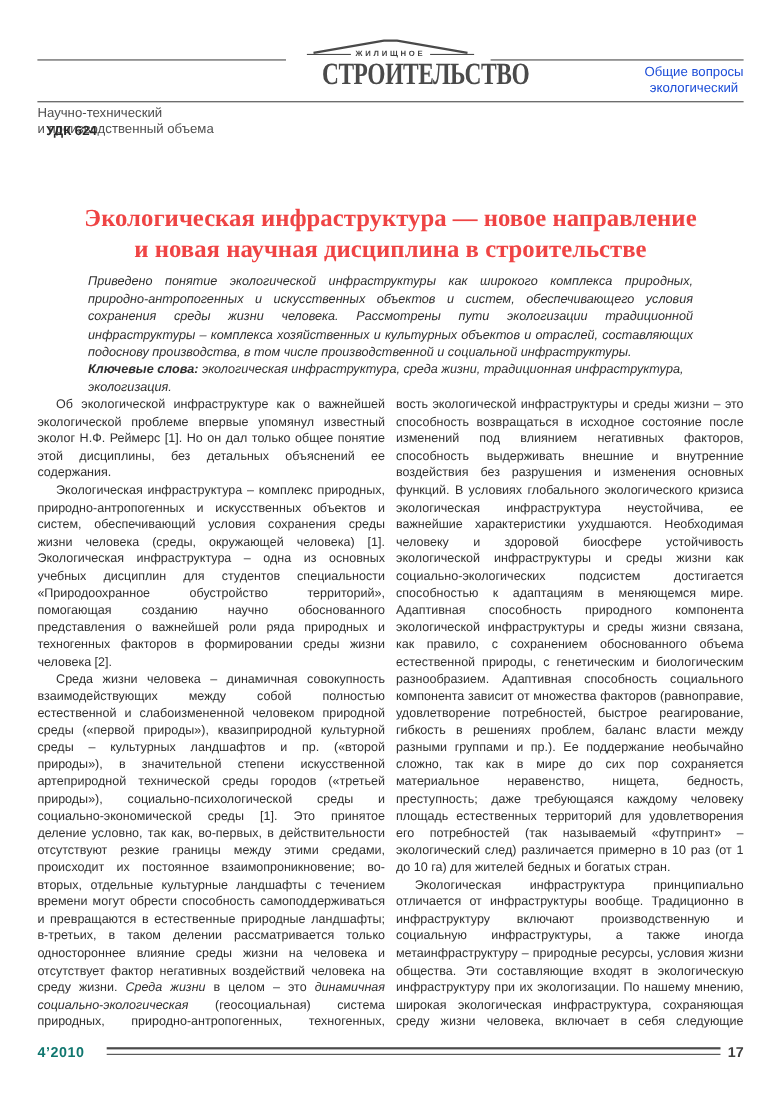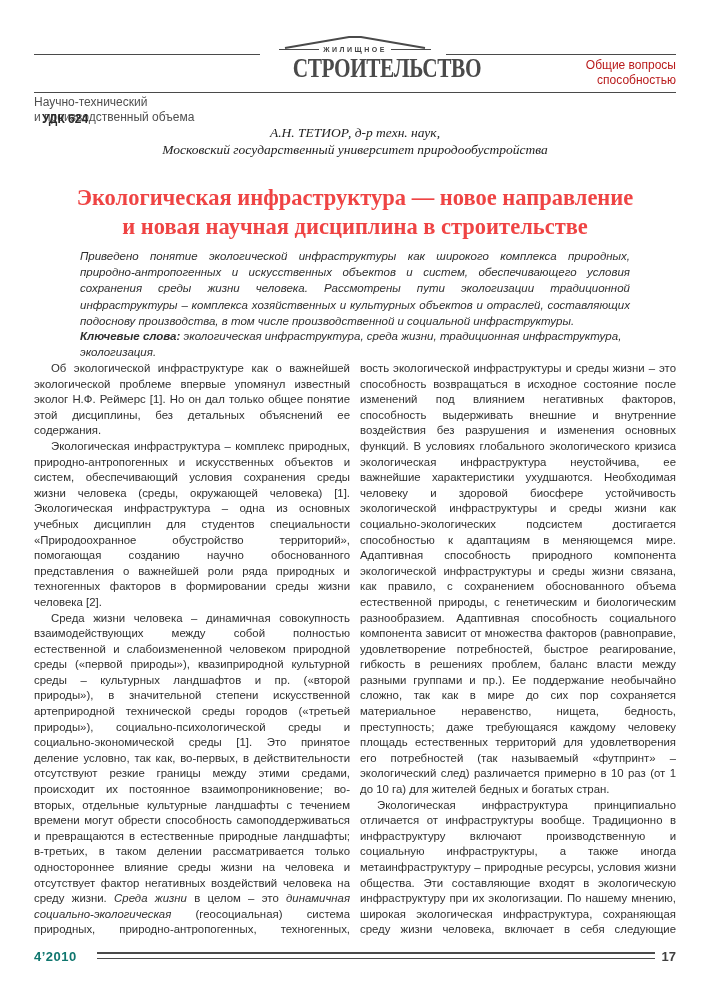--- a/index.html
+++ b/index.html
@@ -10,21 +10,21 @@
     font-family:"Liberation Sans", sans-serif;
     color:#2f2f2f;
     overflow:hidden;
   }
   
   .hrule{position:absolute;height:1px;background:#4a4a4a;}
   .rule-top-left{left:34px;top:54px;width:226px;}
   .rule-top-right{left:446px;top:54px;width:230px;}
   .rule-bottom{left:34px;top:92px;width:642px;}
   .journal-type{position:absolute;left:34px;top:58px;font-size:12px;line-height:15px;color:#4f4f4f;margin-top:37px;}
-  .section-label{position:absolute;right:34px;top:58px;font-size:12px;line-height:15px;color:#b91c1c;text-align:right;}
+  .section-label{position:absolute;right:34px;top:58px;font-size:12px;line-height:15px;color:#1d4ed8;text-align:center;}
   .logo{position:absolute;left:279px;top:34px;width:152px;text-align:left;color:#4a4a4a;}
   .logo-roof{display:block;margin:0 auto;}
   .logo-top-row{display:flex;align-items:center;justify-content:center;gap:4px;margin-top:-4px;}
   .logo-top-row .ln{flex:1;height:1px;background:#4a4a4a;}
   .logo-top-word{font-size:7px;font-weight:bold;letter-spacing:2.5px;color:#3f3f3f;white-space:nowrap;}
   .logo-main{
     font-family:"Liberation Serif", serif;font-weight:bold;
     font-size:26px;line-height:26px;color:#4a4a4a;
     transform:scale(0.82,1.08);transform-origin:center top;
     letter-spacing:-0.5px;white-space:nowrap;margin-top:1px;
@@ -88,31 +88,27 @@
     <div class="logo-top-row">
       <span class="ln"></span>
       <span class="logo-top-word">ЖИЛИЩНОЕ</span>
       <span class="ln"></span>
     </div>
     <div class="logo-main">СТРОИТЕЛЬСТВО</div>
   </div>
 
   <div class="section-label">
     <div>Общие вопросы</div>
-    <div>способностью</div>
+    <div>экологический</div>
   </div>
 
   <div class="hrule rule-bottom"></div>
 
   <div class="udk">УДК 624</div>
 
-  <div class="authors">
-    <div>А.Н. ТЕТИОР, д-р техн. наук,</div>
-    <div>Московский государственный университет природообустройства</div>
-  </div>
 
   <h1 class="title">
     <span>Экологическая инфраструктура — новое направление</span><br>
     <span>и новая научная дисциплина в строительстве</span>
   </h1>
 
   <div class="abstract">Приведено понятие экологической инфраструктуры как широкого комплекса природных, природно-антропогенных и искусственных объектов и систем, обеспечивающего условия сохранения среды жизни человека. Рассмотрены пути экологизации традиционной инфраструктуры – комплекса хозяйственных и культурных объектов и отраслей, составляющих подоснову производства, в том числе производственной и социальной инфраструктуры.</div>
 
   <div class="keywords">
     <span class="kw-label">Ключевые слова:</span><span> экологическая инфраструктура, среда жизни, традиционная инфраструктура, экологизация.</span>

